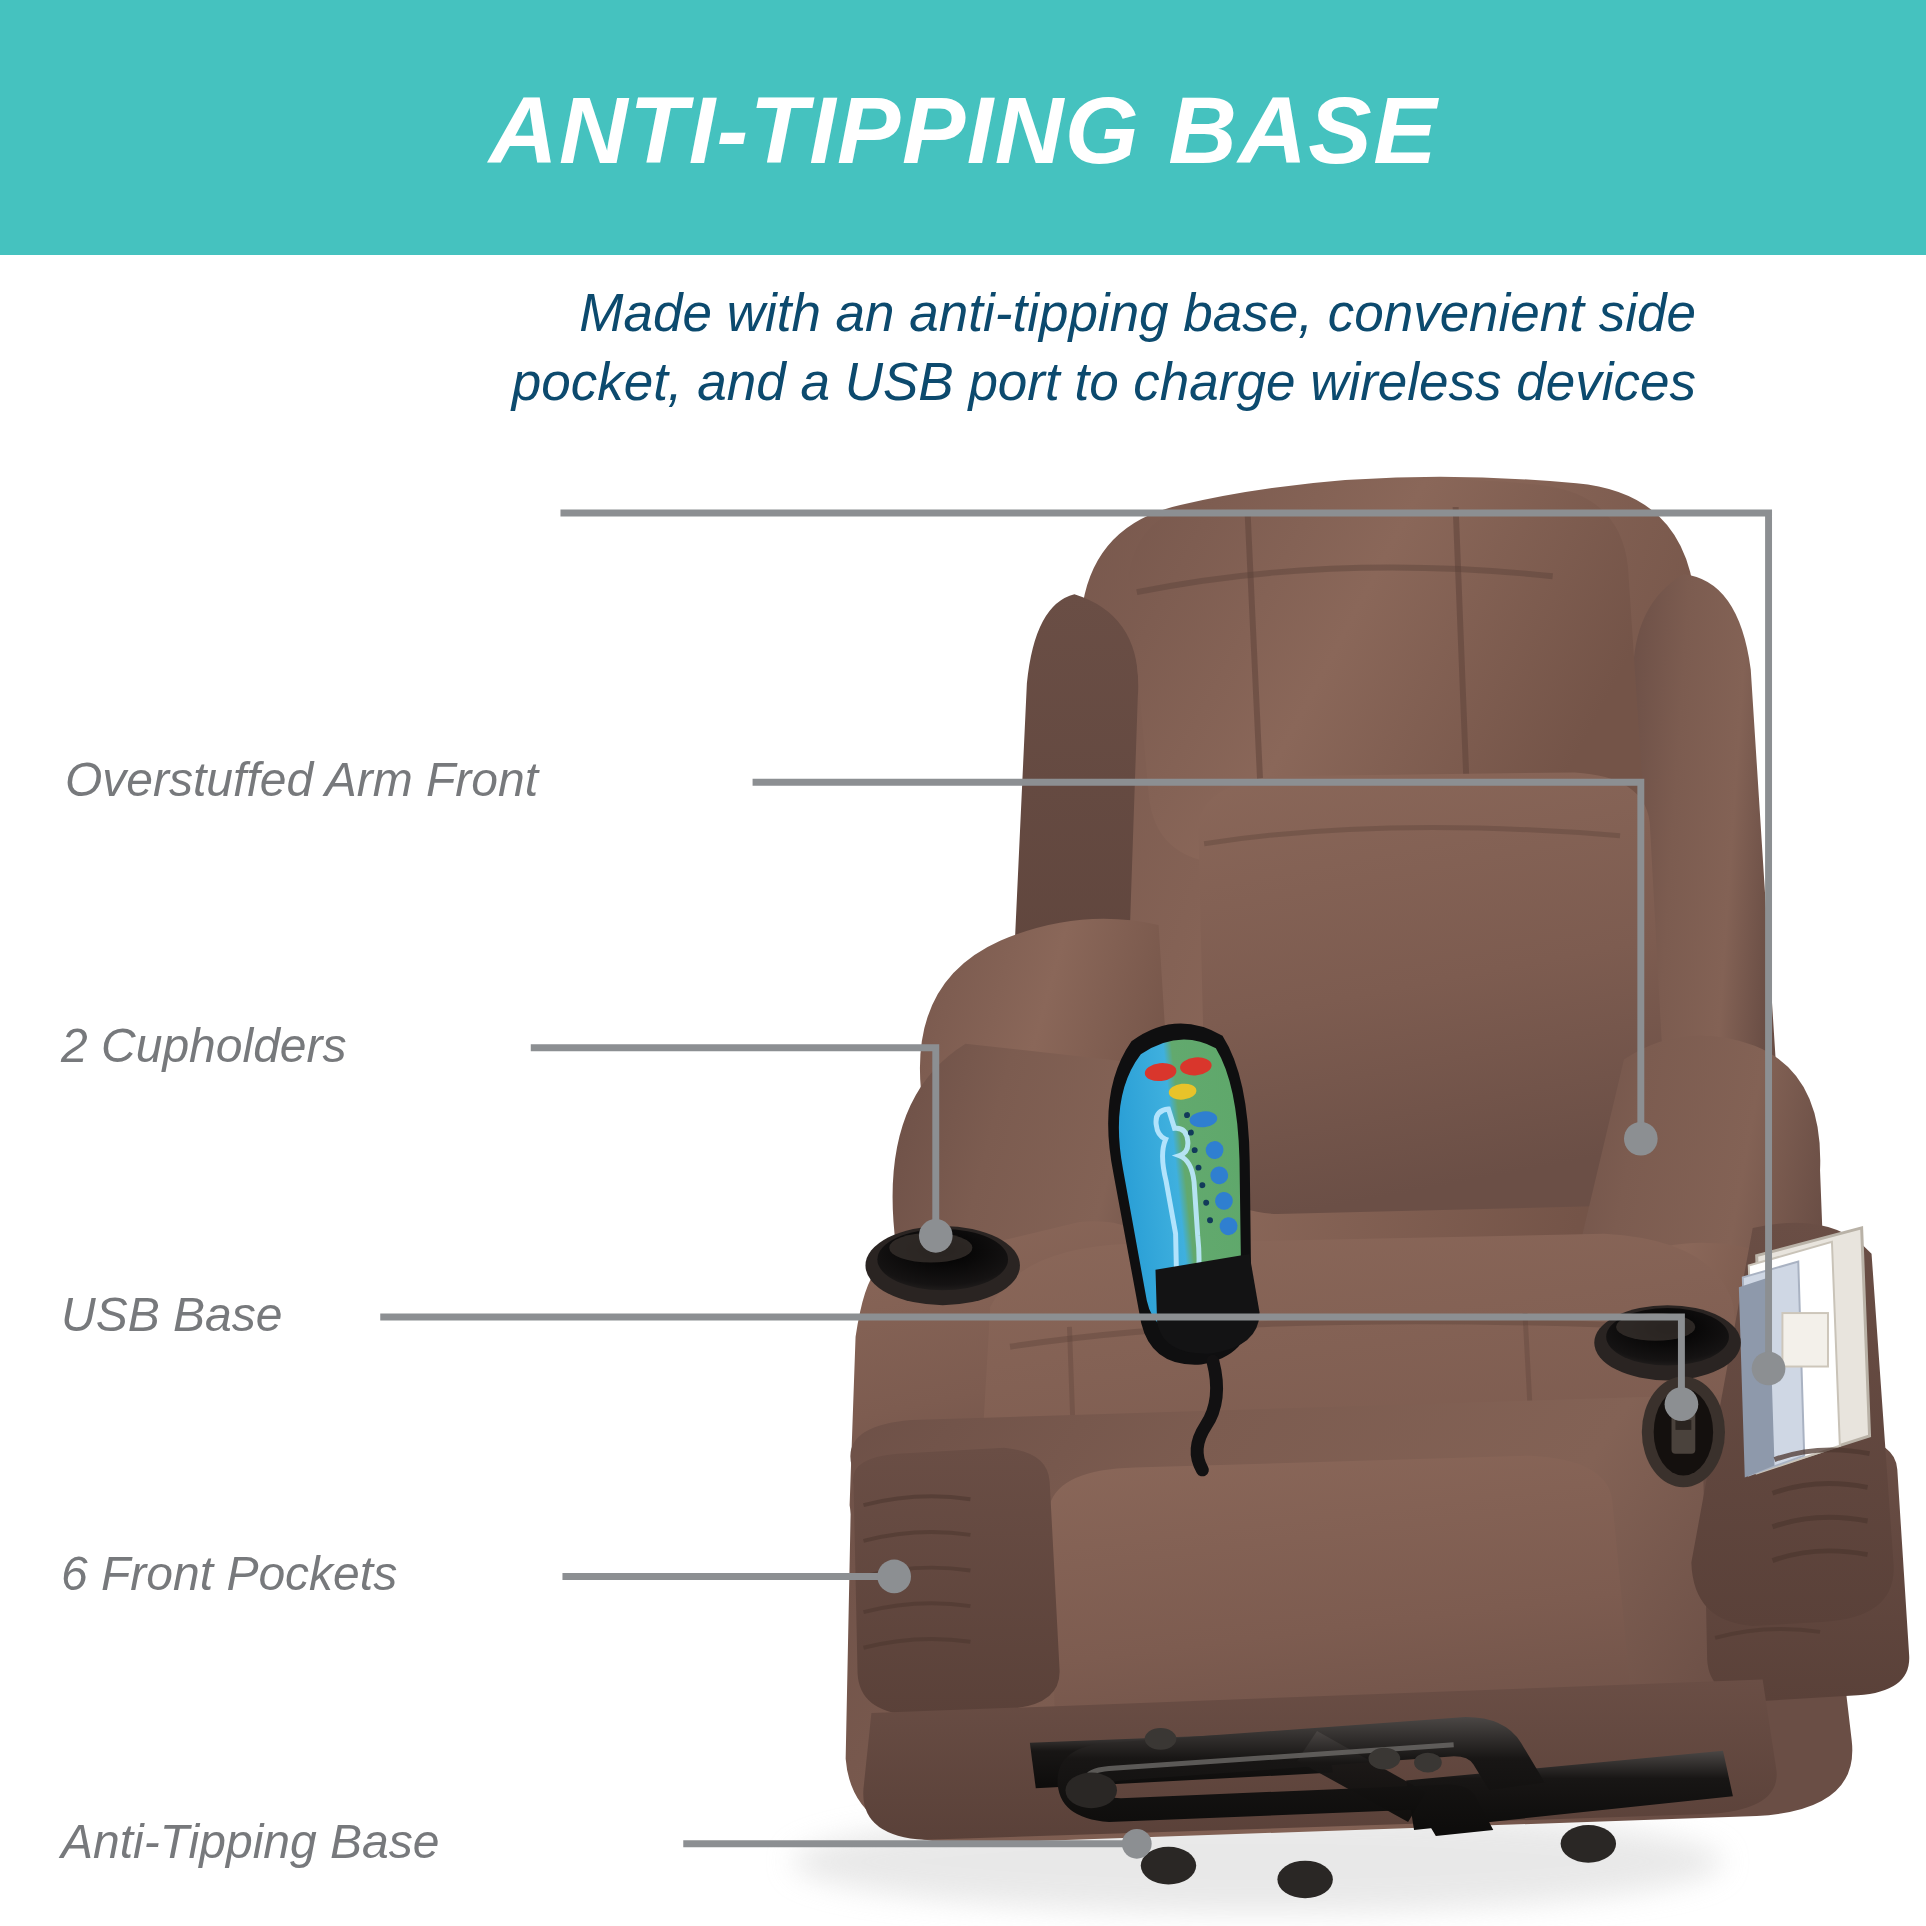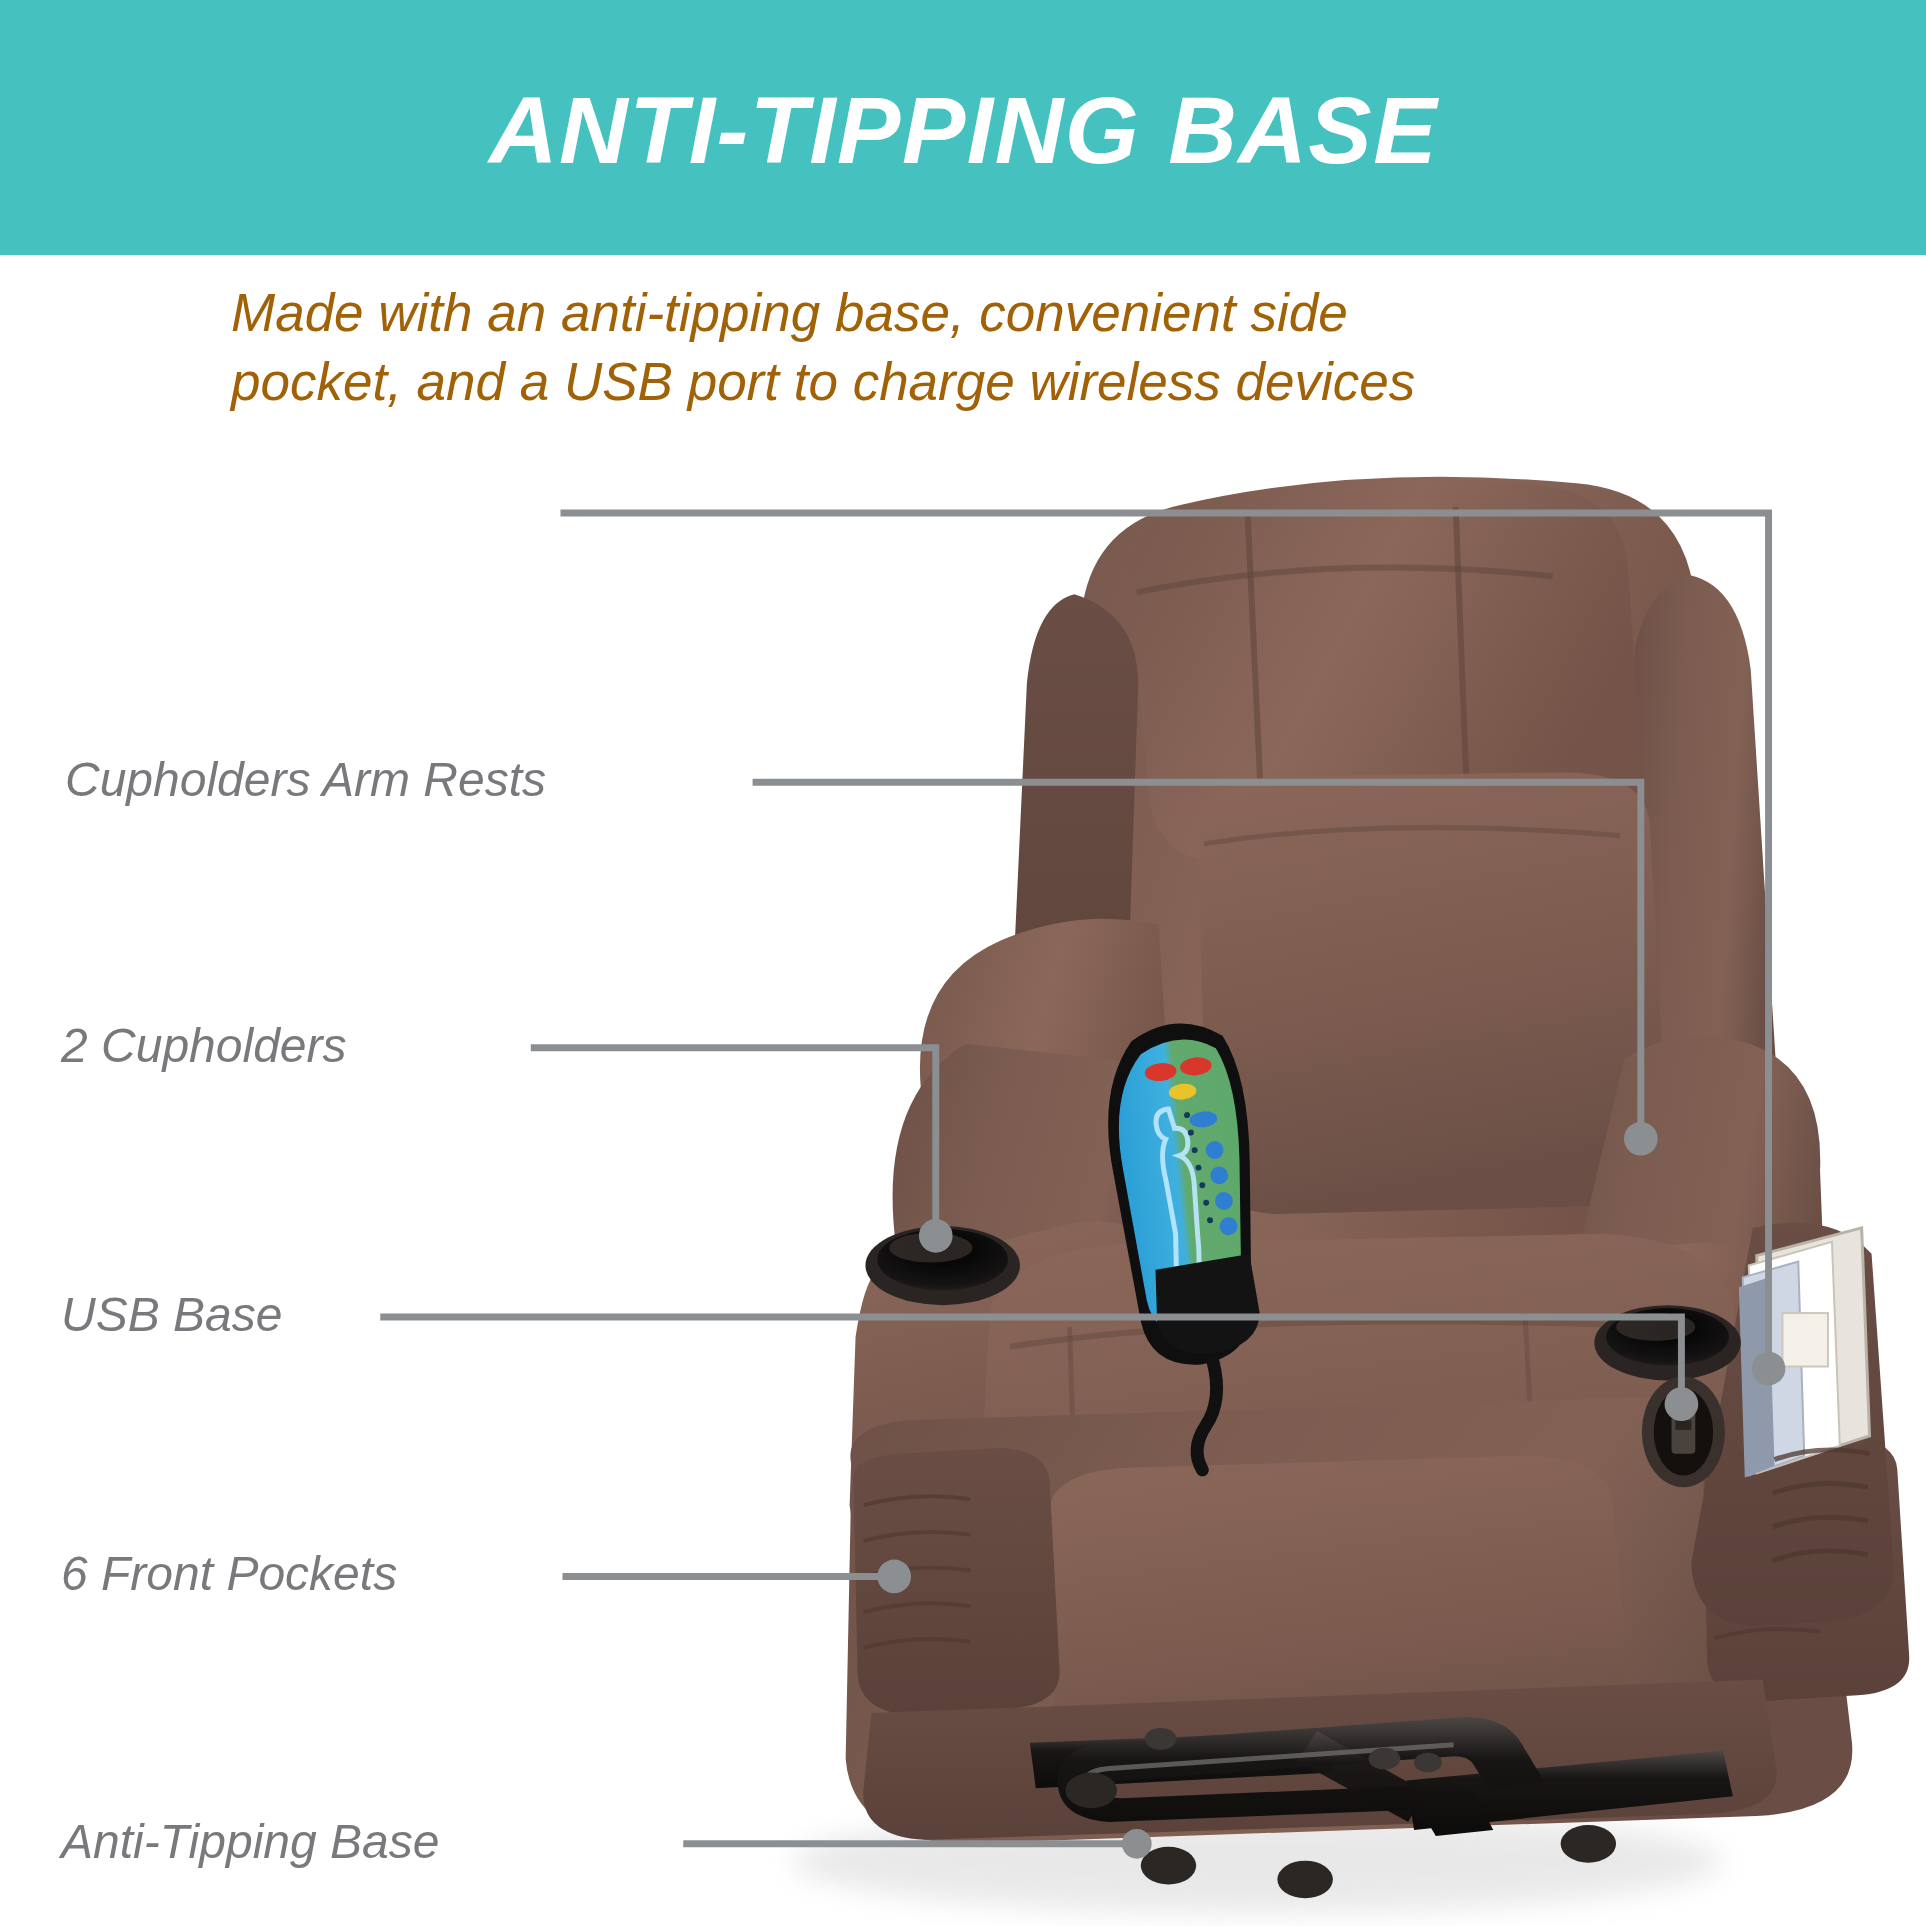--- a/index.html
+++ b/index.html
@@ -38,22 +38,22 @@
     margin-top: 6px;
   }
 
   
   .subtitle {
     position: absolute;
     left: 50%;
     transform: translateX(-50%);
     top: 279px;
     width: 1465px;
-    text-align: left;
-    color: #a16207;
+    text-align: right;
+    color: #0c4a6e;
     font-size: 53px;
     font-weight: 300;
     line-height: 1.30;
   }
 
   
   .callout {
     position: absolute;
     color: #77797c;
     font-size: 48px;
@@ -342,20 +342,20 @@
     <g fill="#8c8f92">
       <circle cx="1786" cy="1382" r="17"></circle>
       <circle cx="1657" cy="1150" r="17"></circle>
       <circle cx="945" cy="1248" r="17"></circle>
       <circle cx="1698" cy="1418" r="17"></circle>
       <circle cx="903" cy="1592" r="17"></circle>
       <circle cx="1148" cy="1862" r="15"></circle>
     </g>
   </svg>
 
-  <div class="callout" style="left:65px;  top:756px;">Cupholders Arm Rests</div>
+  <div class="callout" style="left:65px;  top:756px;">Overstuffed Arm Front</div>
   <div class="callout" style="left:61px;  top:1022px;">2 Cupholders</div>
   <div class="callout" style="left:61px;  top:1291px;">USB Base</div>
   <div class="callout" style="left:61px;  top:1550px;">6 Front Pockets</div>
   <div class="callout" style="left:61px;  top:1818px;">Anti-Tipping Base</div>
 
 </div>
 
 
 </body></html>

